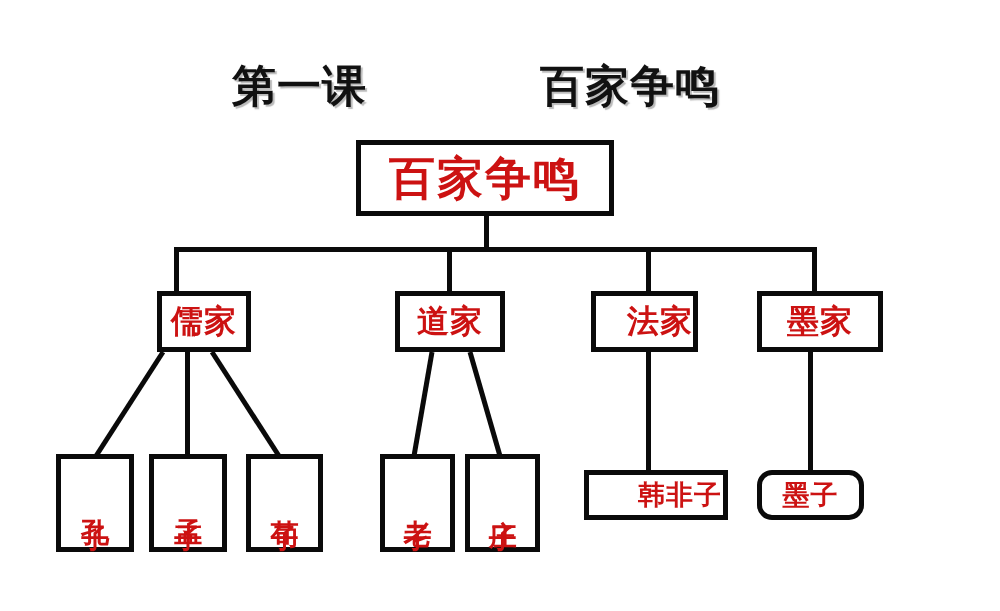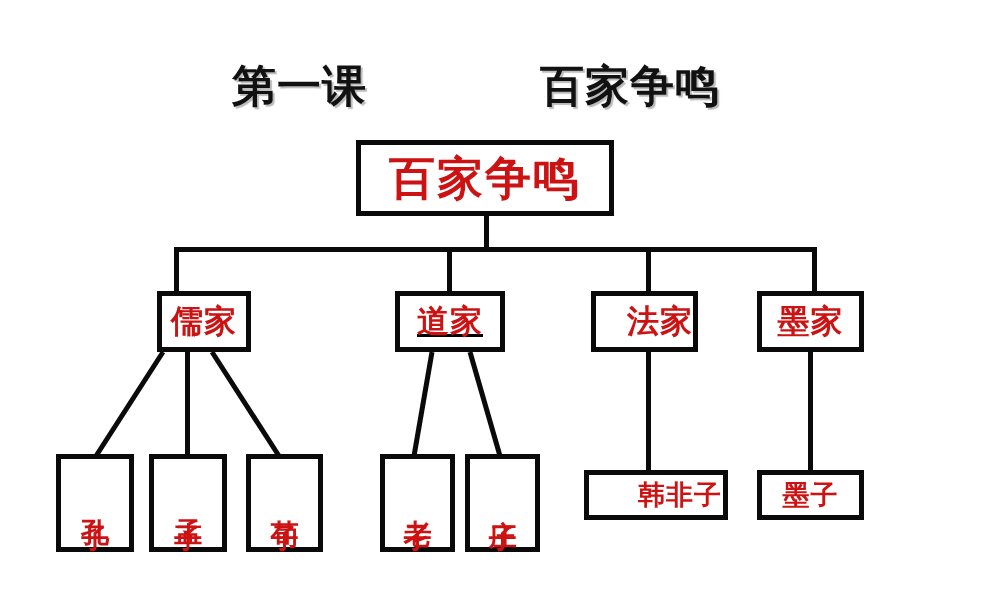--- a/index.html
+++ b/index.html
@@ -140,29 +140,29 @@
   </svg>
 
   <div class="node root" style="left:356px; top:140px; width:258px; height:76px;">
     <span class="label">百家争鸣</span>
   </div>
 
   <div class="node school" style="left:136px; top:291px; width:94px; height:61px;margin-left:21px;">
     <span class="label">儒家</span>
   </div>
 
-  <div class="node school" style="left:395px; top:291px; width:110px; height:61px;text-decoration:underline;">
+  <div class="node school" style="left:395px; top:291px; width:110px; height:61px;">
     <span class="label">道家</span>
   </div>
 
   <div class="node school" style="left:591px; top:291px; width:107px; height:61px;justify-content:flex-end;">
     <span class="label">法家</span>
   </div>
 
-  <div class="node school" style="left:757px; top:291px; width:107px; height:61px;">
+  <div class="node school" style="left:757px; top:291px; width:126px; height:61px;">
     <span class="label">墨家</span>
   </div>
 
   <div class="node leaf-v" style="left:56px; top:454px; width:78px; height:98px;">
     <span class="label">孔子</span>
   </div>
 
   <div class="node leaf-v" style="left:149px; top:454px; width:78px; height:98px;">
     <span class="label">孟子</span>
   </div>
@@ -176,17 +176,17 @@
   </div>
 
   <div class="node leaf-v" style="left:465px; top:454px; width:75px; height:98px;">
     <span class="label">庄子</span>
   </div>
 
   <div class="node leaf-h" style="left:584px; top:470px; width:144px; height:50px;padding-left:48px;">
     <span class="label">韩非子</span>
   </div>
 
-  <div class="node leaf-h" style="left:757px; top:470px; width:107px; height:50px;">
+  <div class="node leaf-h" style="left:757px; top:470px; width:107px; height:50px;border-radius:15px;">
     <span class="label">墨子</span>
   </div>
 
 </div>
 
 </body></html>

